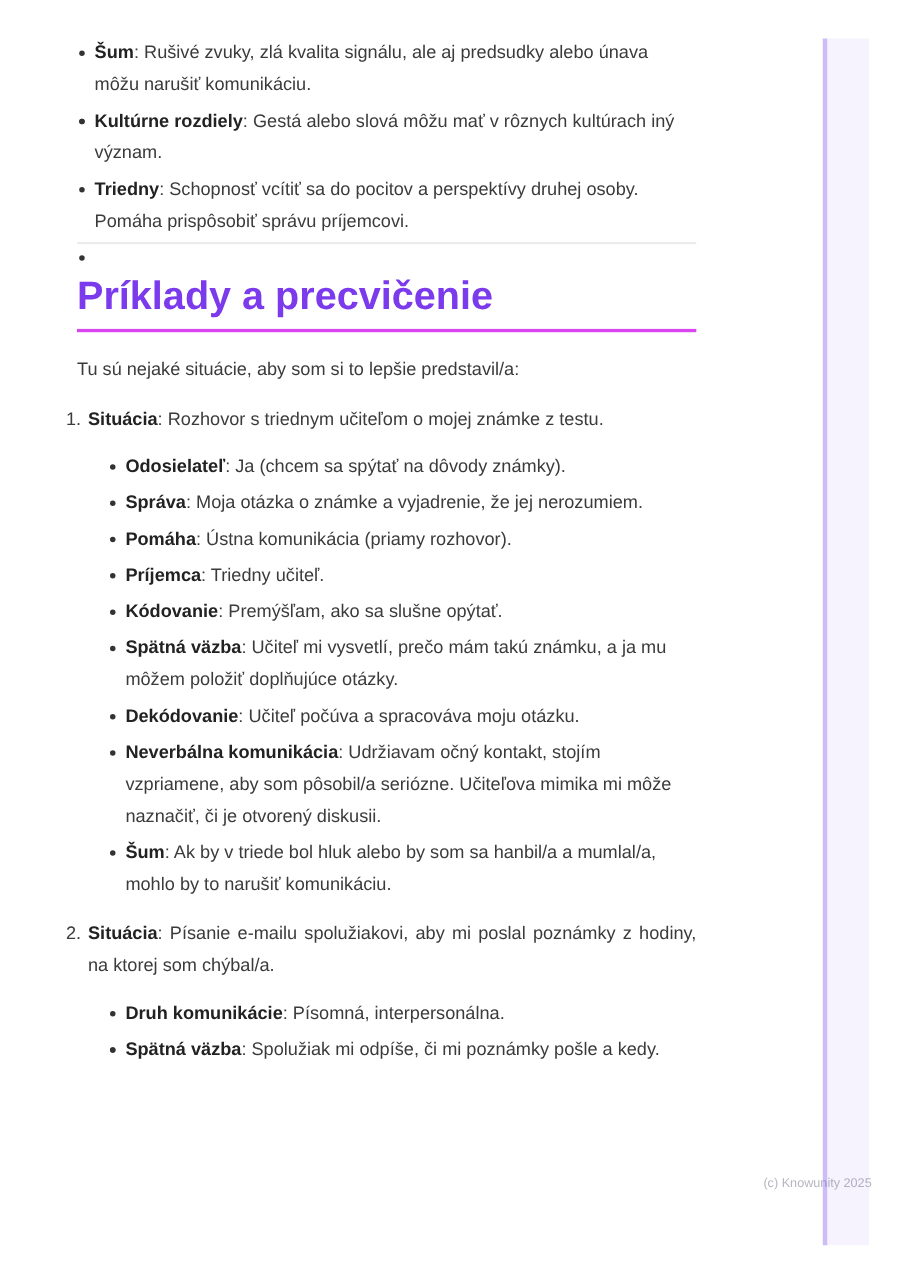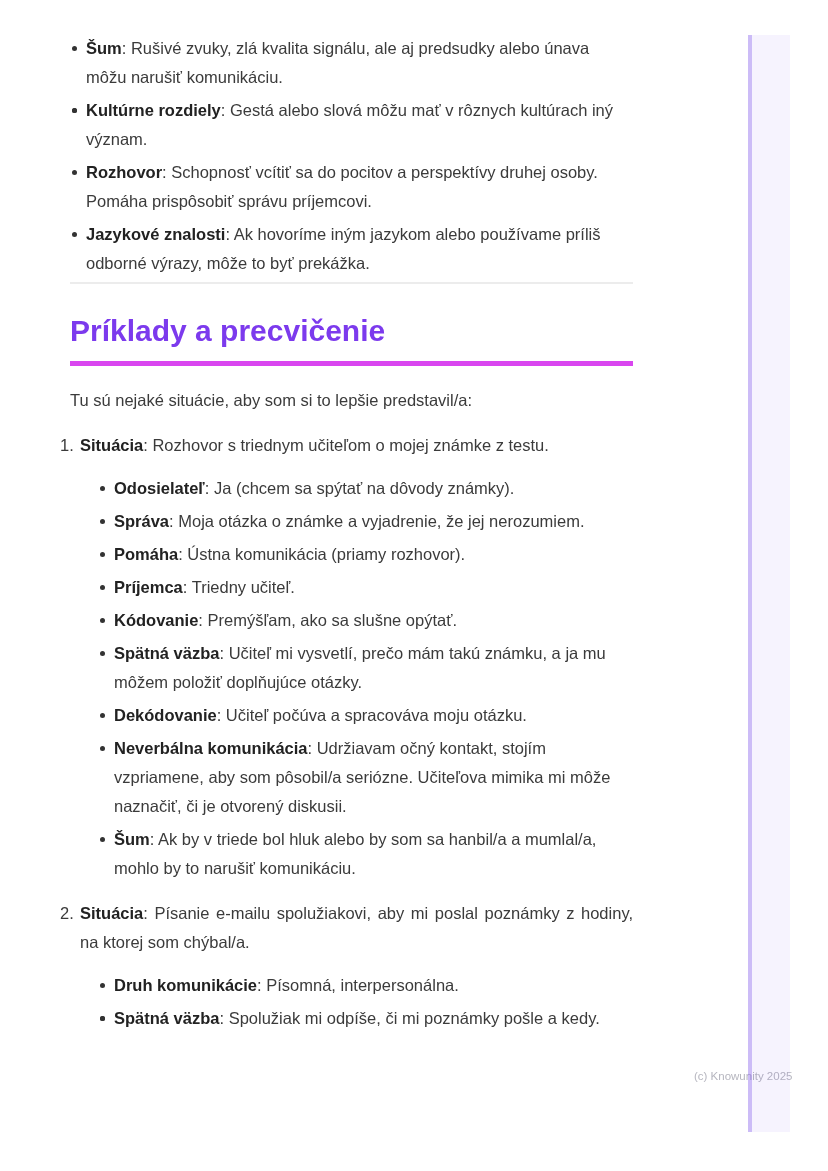--- a/index.html
+++ b/index.html
@@ -28,25 +28,25 @@
     background: #333333;
   }
   strong.term { font-weight: 700; color: #222222; }
 
   hr.divider {
     border: none; border-top: 2px solid #ececec;
     margin: 2px 0 0 0;
   }
 
   h1.heading {
-    font-size: 30px; line-height: 38px; font-weight: 700;
+    font-size: 36px; line-height: 38px; font-weight: 700;
     color: #7c3aed;
     margin: 28px 0 0 0;
     padding-bottom: 11px;
-    border-bottom: 5px solid #d946ef;
+    border-bottom: 3px solid #d946ef;
   }
   p.intro {
     font-size: 16.5px; line-height: 29px;
     margin: 20px 0 12px 0;
   }
 
   .sit-head {
     position: relative;
     font-size: 16.5px; line-height: 29px;
     margin: 16px 0 0 10px;
@@ -90,26 +90,25 @@
     <span class="dot"></span>
   </li>
 
   <li class="b-item">
     <span class="dot"></span>
     <span class="b-text"><strong class="term">Kultúrne rozdiely</strong><span class="rest">: Gestá alebo slová môžu mať v rôznych kultúrach iný význam.</span></span>
   </li>
 
   <li class="b-item">
     <span class="dot"></span>
-    <span class="b-text"><strong class="term">Rozhovor</strong><span class="rest">: Schopnosť vcítiť sa do pocitov a perspektívy druhej osoby. Pomáha prispôsobiť správu príjemcovi.</span></span>
+    <span class="b-text"><strong class="term">Triedny</strong><span class="rest">: Schopnosť vcítiť sa do pocitov a perspektívy druhej osoby. Pomáha prispôsobiť správu príjemcovi.</span></span>
   </li>
 
   <li class="b-item">
     <span class="dot"></span>
-    <span class="b-text"><strong class="term">Jazykové znalosti</strong><span class="rest">: Ak hovoríme iným jazykom alebo používame príliš odborné výrazy, môže to byť prekážka.</span></span>
   </li>
 </ul>
 
     <hr class="divider">
 
     <h1 class="heading">Príklady a precvičenie</h1>
 
     <p class="intro">Tu sú nejaké situácie, aby som si to lepšie predstavil/a:</p>
 
     <div class="situations">

